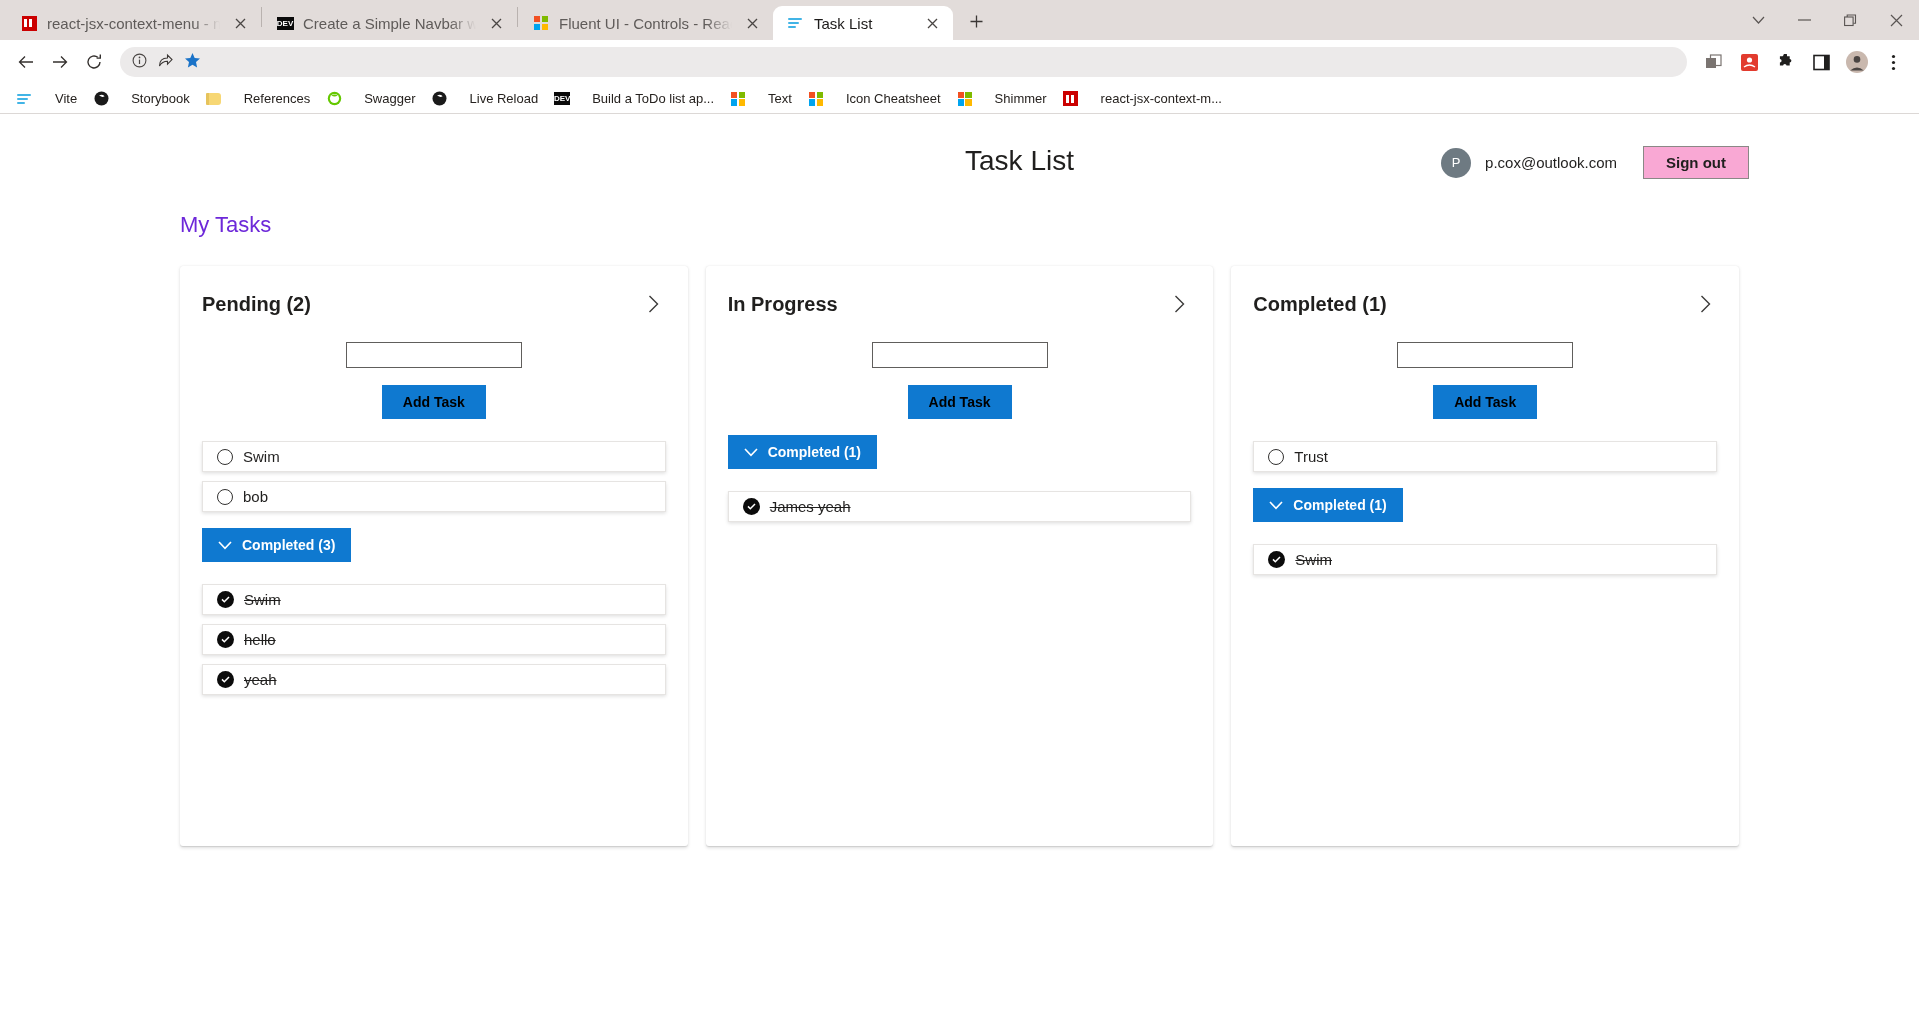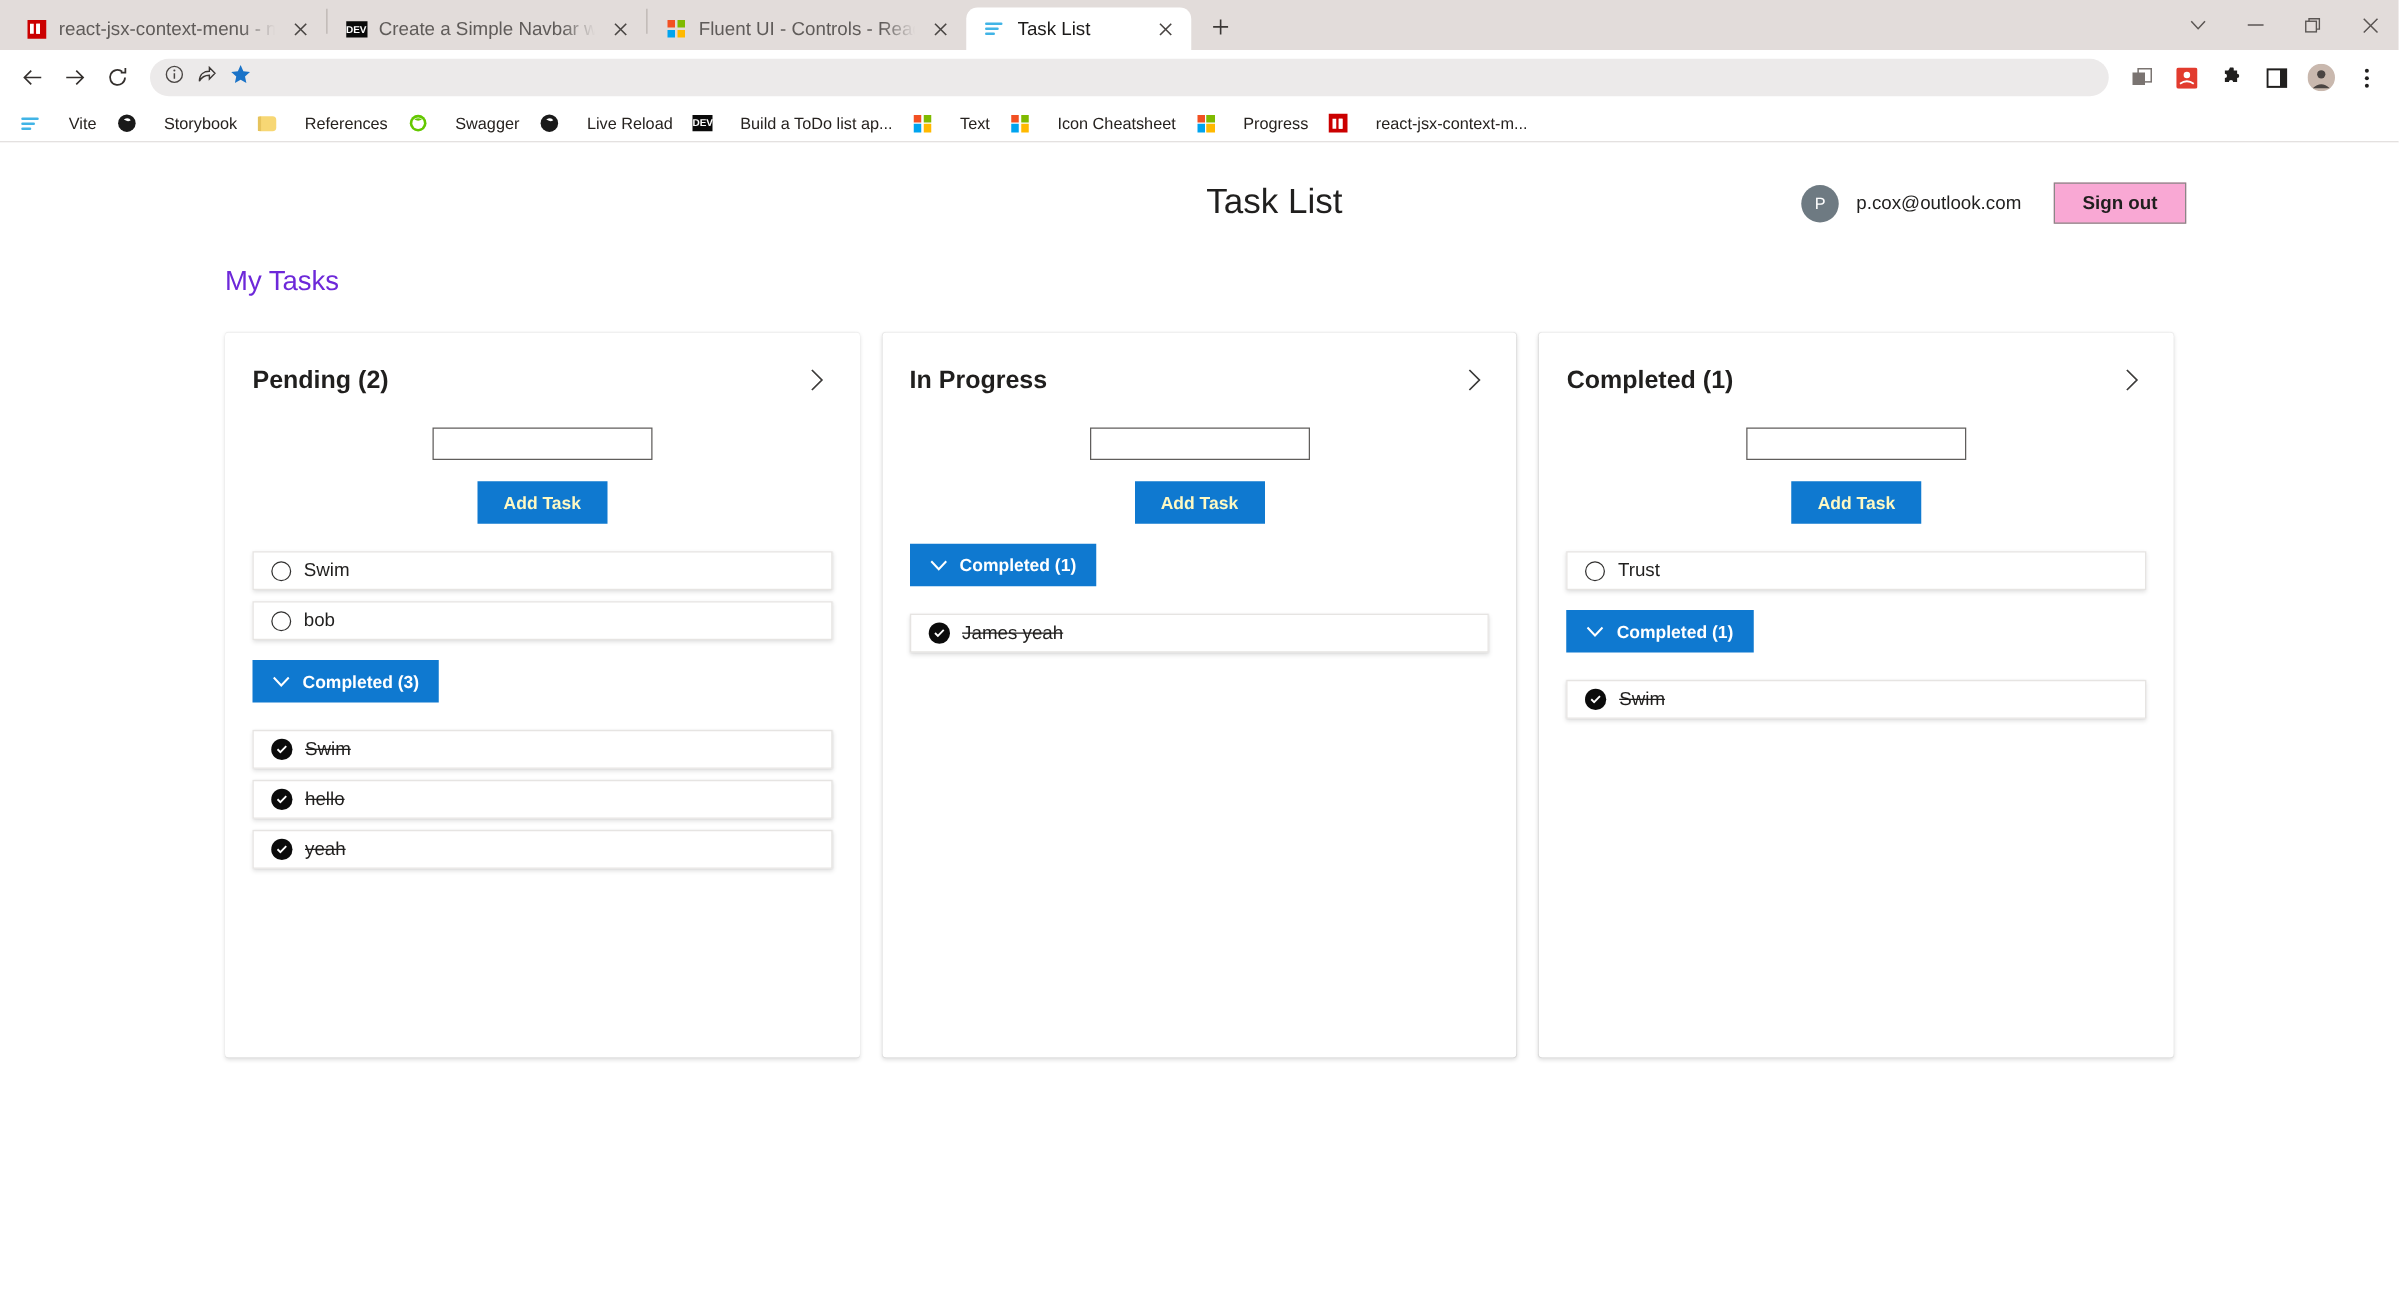--- a/index.html
+++ b/index.html
@@ -181,21 +181,21 @@
     border: 1px solid #605e5c;
     background: #ffffff;
     font-family: "Liberation Sans", sans-serif;
     font-size: 14px;
     padding: 0 6px;
     outline: none;
   }
   .add-btn {
     margin-top: 17px;
     background: #0f79d0;
-    color: #fef9c3;
+    color: #000000;
     border: none;
     font-size: 14px;
     font-weight: 700;
     padding: 9px 21px;
     font-family: "Liberation Sans", sans-serif;
     cursor: pointer;
   }
 
   .task-list { margin-top: 22px; display:flex; flex-direction:column; gap: 9px; }
   .task-card {
@@ -495,21 +495,21 @@
     </div>
     <div class="bm">
       <span class="bm-ico">
           <span class="fav-ms">
             <s></s>
             <s></s>
             <s></s>
             <s></s>
           </span>
         </span>
-      <span>Progress</span>
+      <span>Shimmer</span>
     </div>
     <div class="bm">
       <span class="bm-ico">
           <span class="fav-npm">
             <i></i>
           </span>
         </span>
       <span>react-jsx-context-m...</span>
     </div>
   </div>

